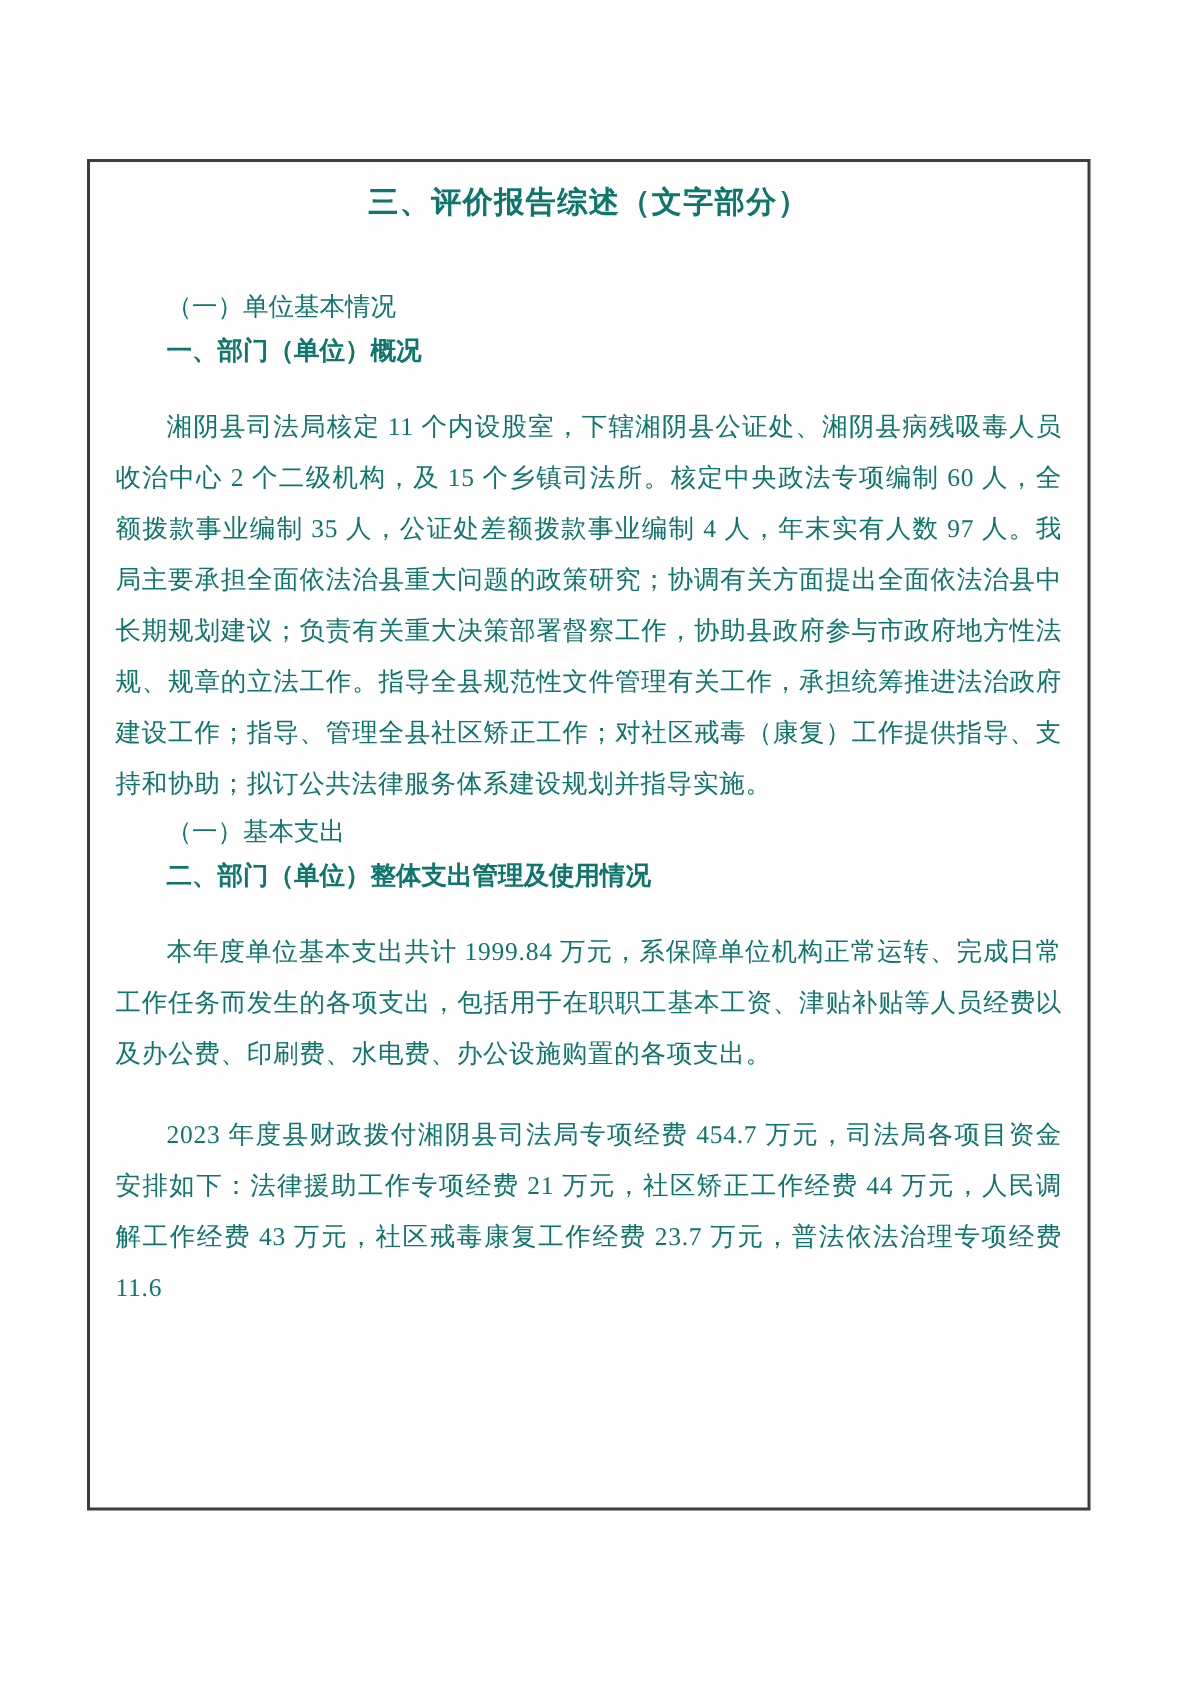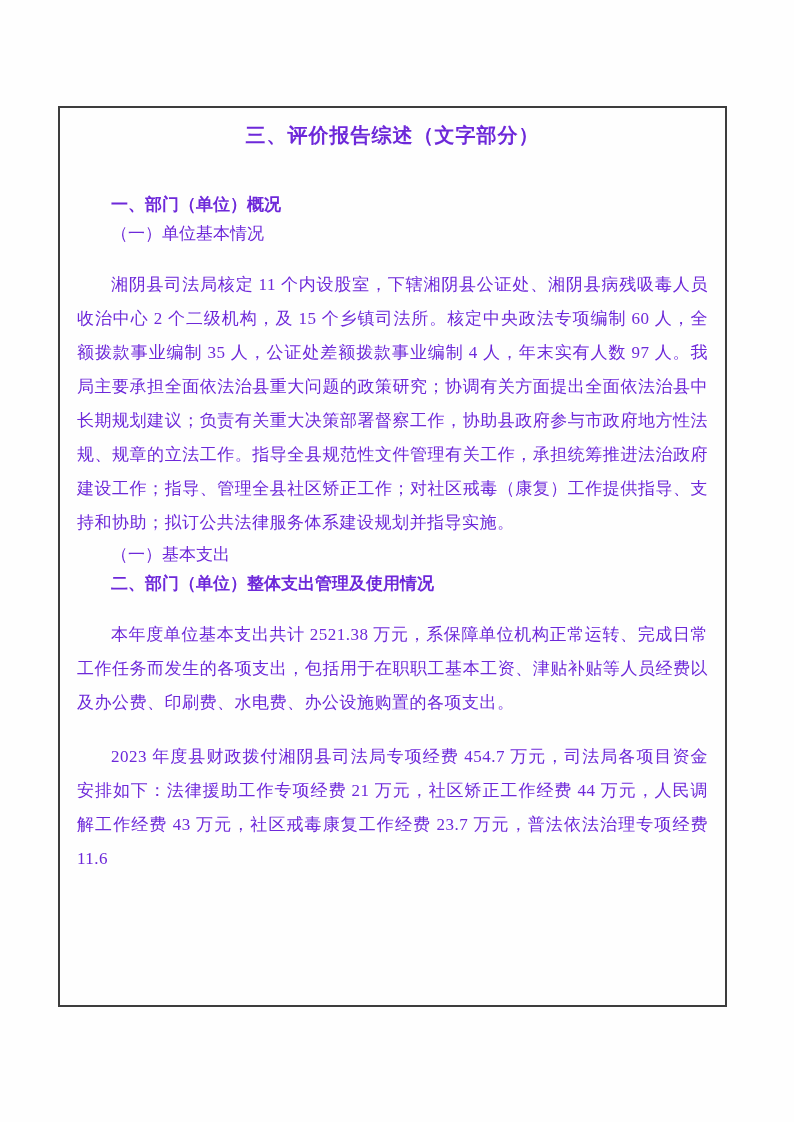--- a/index.html
+++ b/index.html
@@ -3,21 +3,21 @@
 <meta charset="utf-8">
 <style>
   * { margin: 0; padding: 0; box-sizing: border-box; }
   html, body { background: #ffffff; }
   .sheet {
     position: relative;
     width: 794px;
     height: 1122px;
     background: #fefefe;
     font-family: "Liberation Serif", "DejaVu Serif", serif;
-    color: #6d28d9;
+    color: #0f766e;
     overflow: hidden;
     text-decoration: underline;
   }
   .doc-box {
     position: absolute;
     left: 58px;
     top: 106px;
     width: 669px;
     height: 901px;
     border: 2px solid #3d3d3d;
@@ -54,22 +54,22 @@
     margin-top: 20px;
   }
 </style>
 </head>
 <body>
 
 <div class="sheet">
   <div class="doc-box">
     <div class="doc-title">三、评价报告综述（文字部分）</div>
     <div class="doc-body">
+        <div class="blk blk-subheading">（一）单位基本情况</div>
         <div class="blk blk-heading">一、部门（单位）概况</div>
-        <div class="blk blk-subheading">（一）单位基本情况</div>
         <div class="blk blk-paragraph">湘阴县司法局核定 11 个内设股室，下辖湘阴县公证处、湘阴县病残吸毒人员收治中心 2 个二级机构，及 15 个乡镇司法所。核定中央政法专项编制 60 人，全额拨款事业编制 35 人，公证处差额拨款事业编制 4 人，年末实有人数 97 人。我局主要承担全面依法治县重大问题的政策研究；协调有关方面提出全面依法治县中长期规划建议；负责有关重大决策部署督察工作，协助县政府参与市政府地方性法规、规章的立法工作。指导全县规范性文件管理有关工作，承担统筹推进法治政府建设工作；指导、管理全县社区矫正工作；对社区戒毒（康复）工作提供指导、支持和协助；拟订公共法律服务体系建设规划并指导实施。</div>
         <div class="blk blk-subheading">（一）基本支出</div>
         <div class="blk blk-heading">二、部门（单位）整体支出管理及使用情况</div>
-        <div class="blk blk-paragraph">本年度单位基本支出共计 2521.38 万元，系保障单位机构正常运转、完成日常工作任务而发生的各项支出，包括用于在职职工基本工资、津贴补贴等人员经费以及办公费、印刷费、水电费、办公设施购置的各项支出。</div>
+        <div class="blk blk-paragraph">本年度单位基本支出共计 1999.84 万元，系保障单位机构正常运转、完成日常工作任务而发生的各项支出，包括用于在职职工基本工资、津贴补贴等人员经费以及办公费、印刷费、水电费、办公设施购置的各项支出。</div>
         <div class="blk blk-paragraph">2023 年度县财政拨付湘阴县司法局专项经费 454.7 万元，司法局各项目资金安排如下：法律援助工作专项经费 21 万元，社区矫正工作经费 44 万元，人民调解工作经费 43 万元，社区戒毒康复工作经费 23.7 万元，普法依法治理专项经费 11.6</div>
       </div>
   </div>
 </div>
 
 </body></html>

